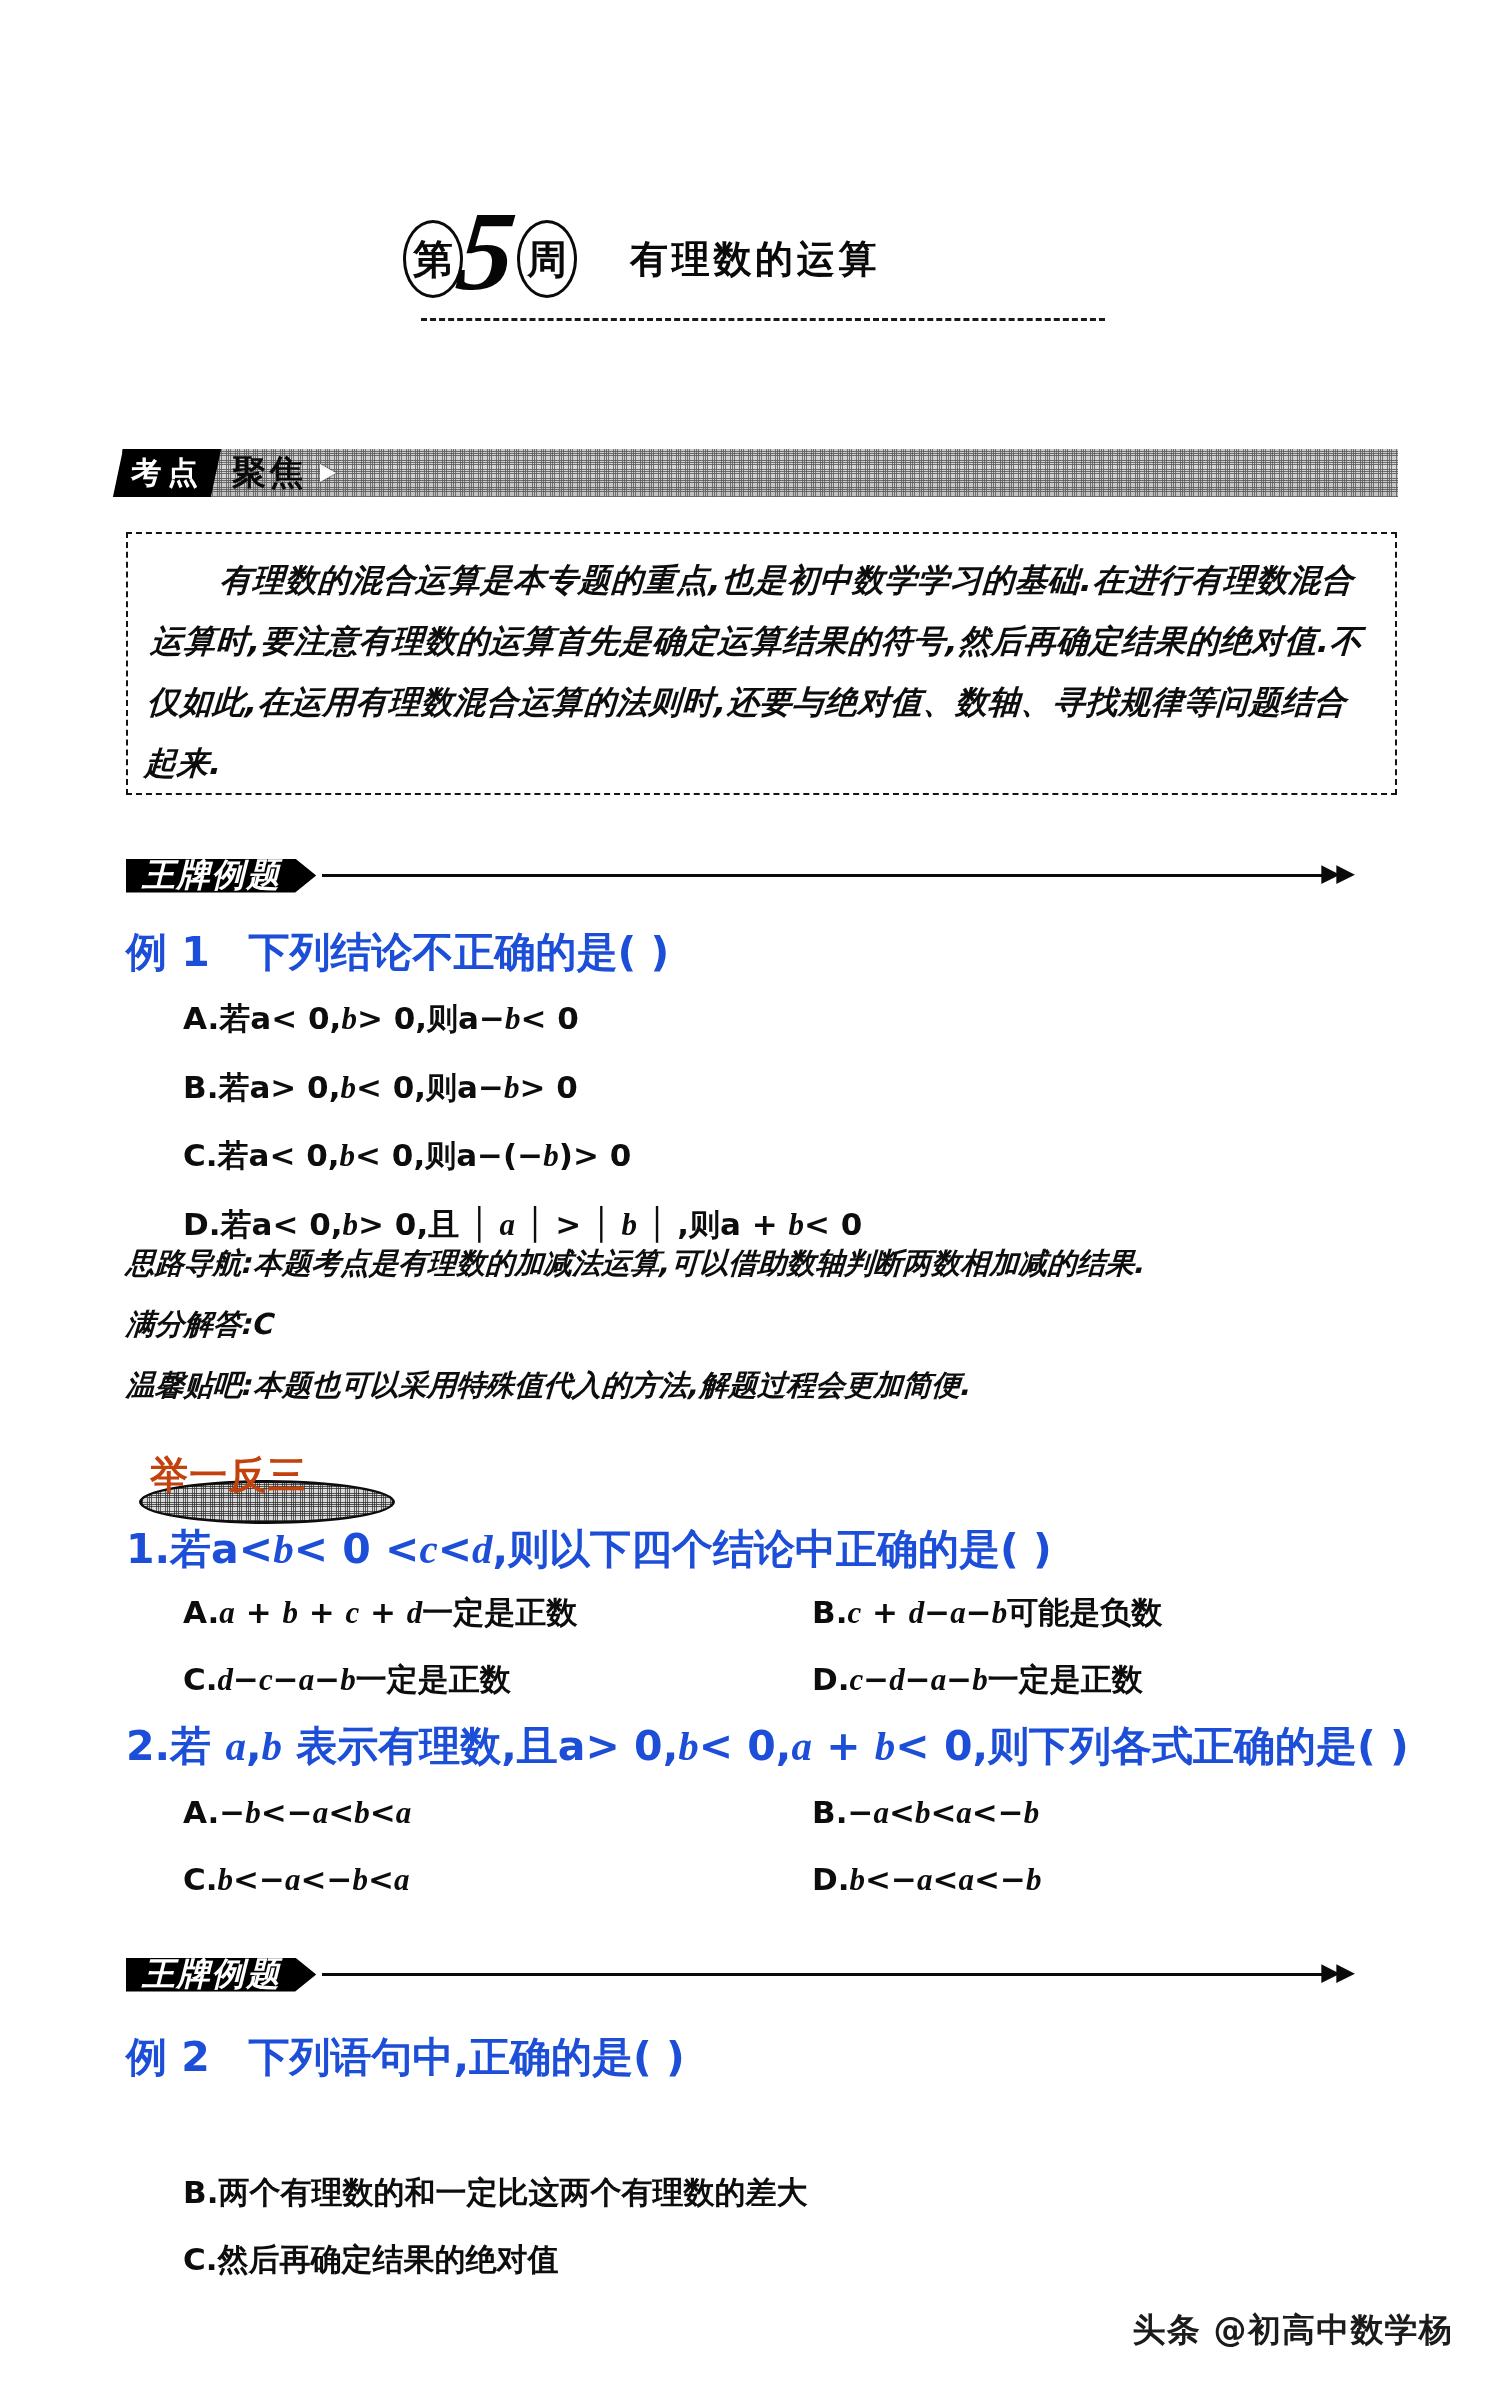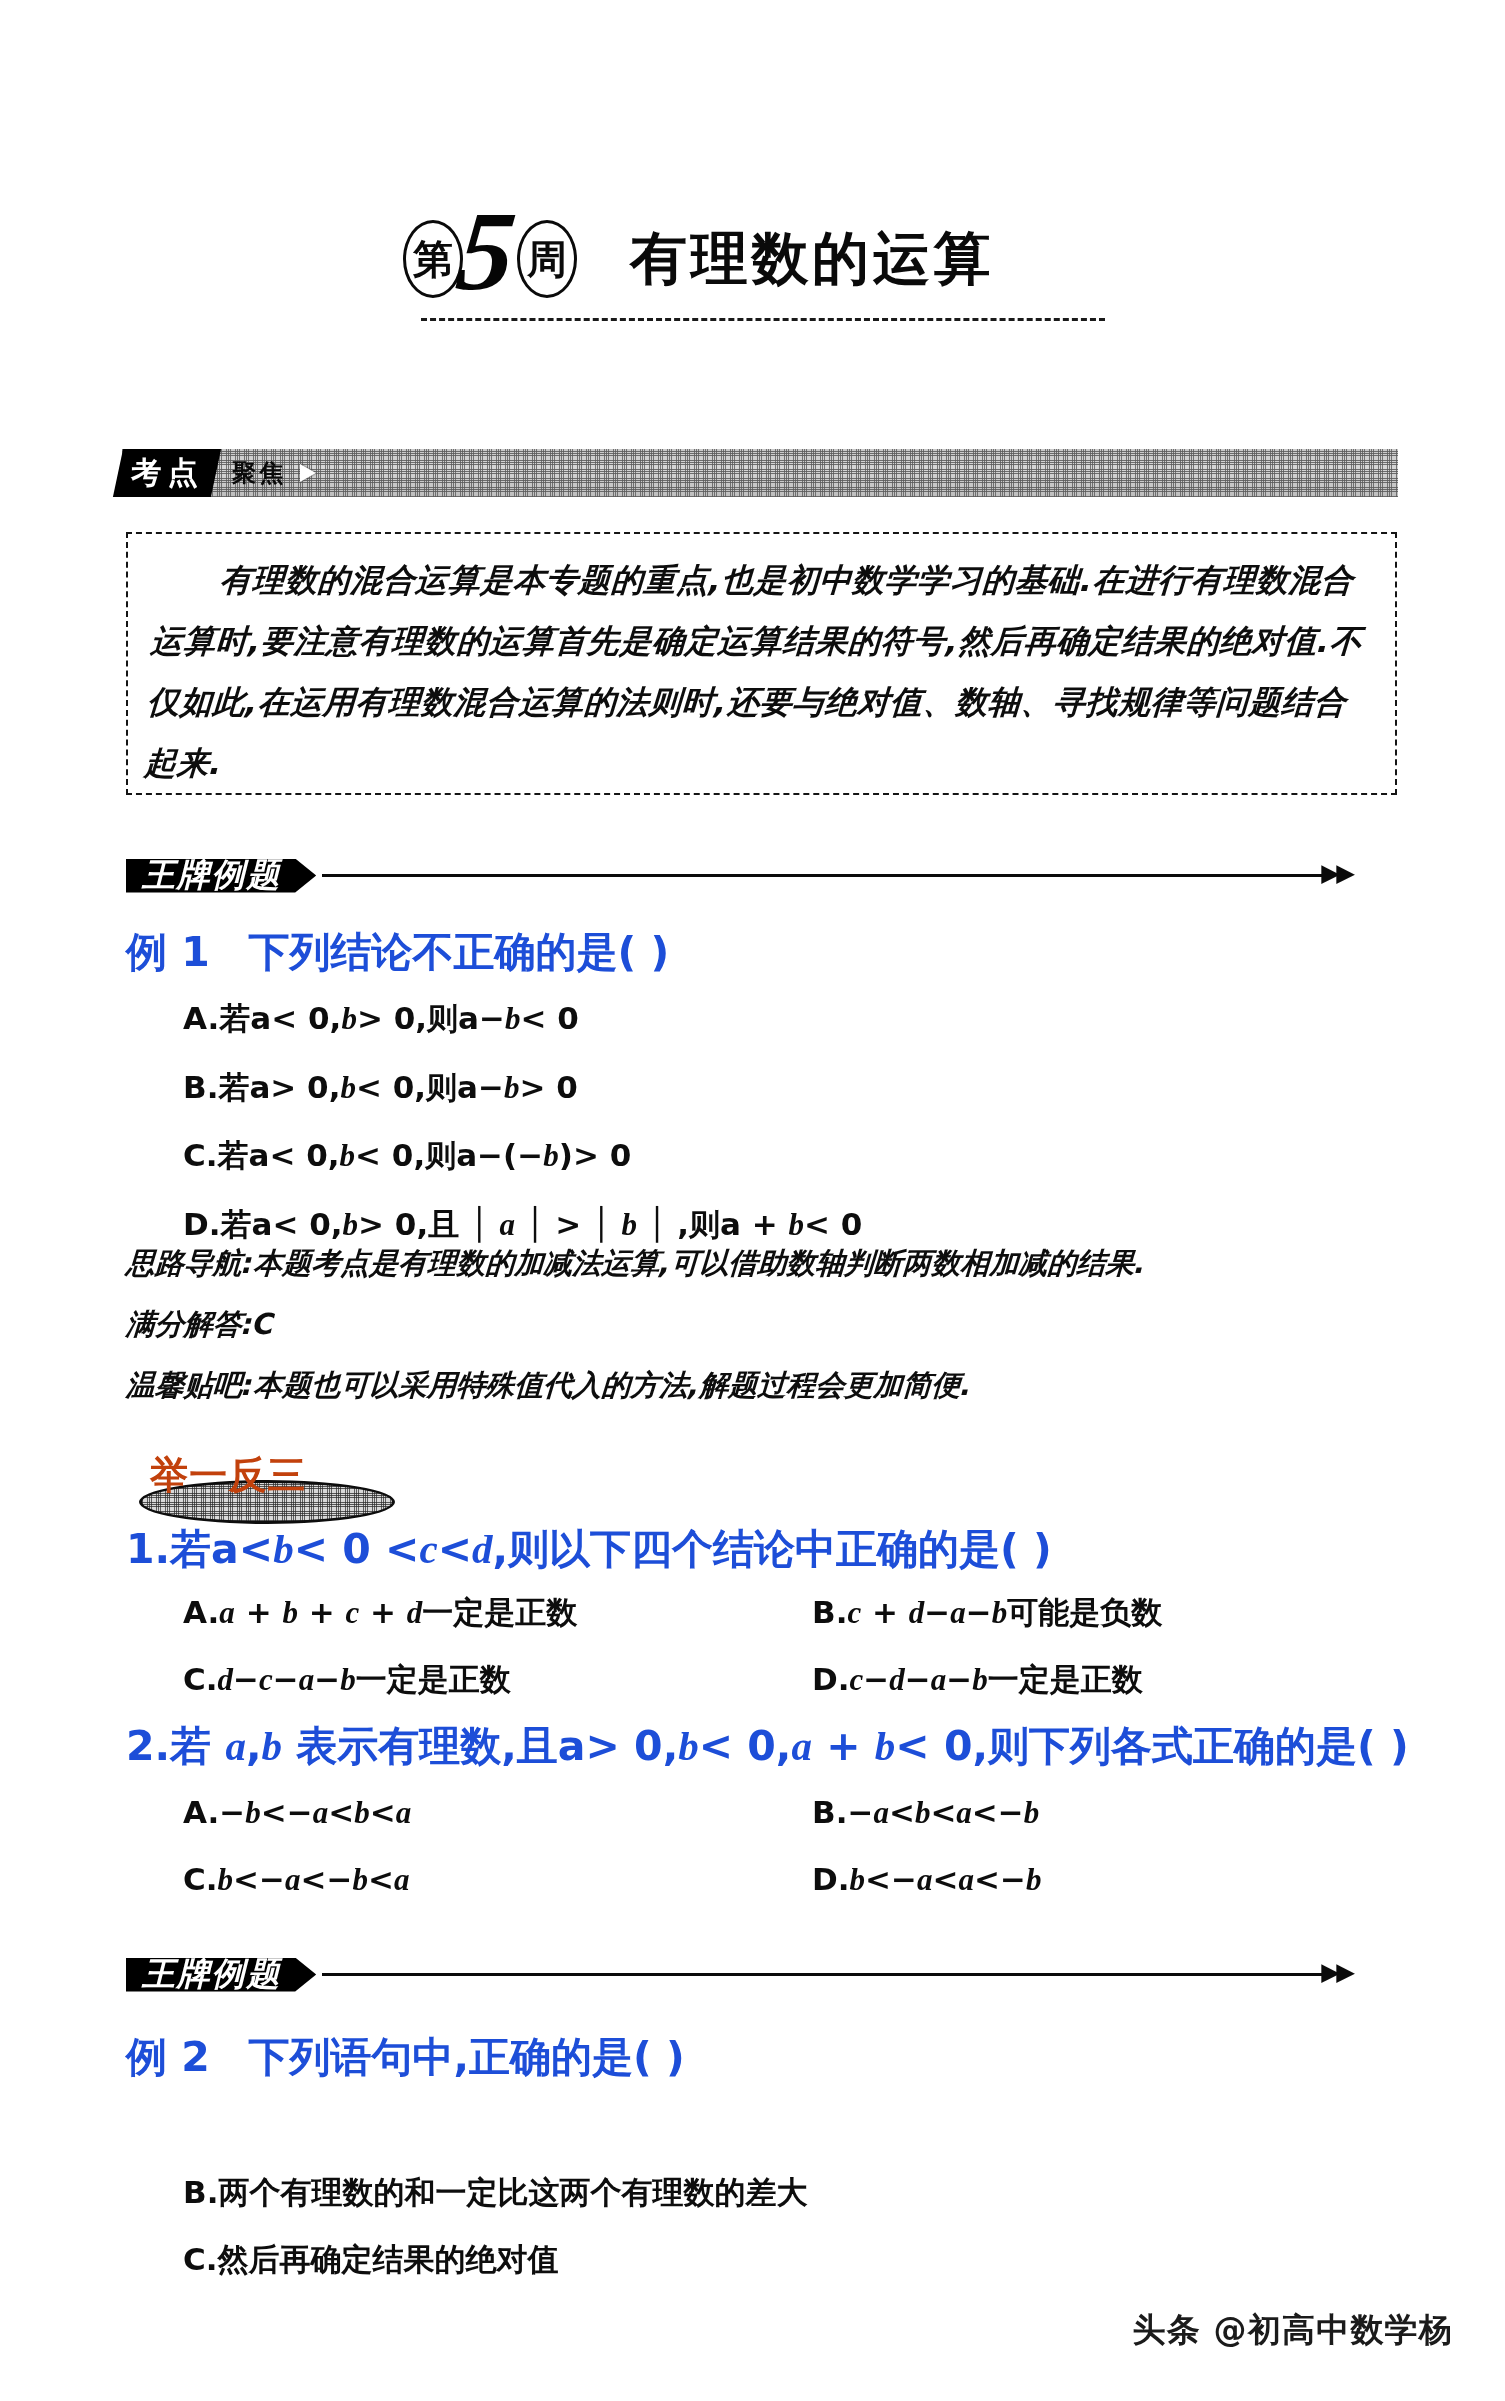--- a/index.html
+++ b/index.html
@@ -62,21 +62,21 @@
     font-weight: bold;
     font-size: 113px;
     line-height: 0.8;
     margin: -16px 2.4px 0 -4.9px;
     color: #060606;
     transform: skewX(-6deg);
   }
   .title-main {
     font-family: "DejaVu Sans", sans-serif;
     font-weight: bold;
-    font-size: 57px;
+    font-size: 38px;
     letter-spacing: 3.7px;
     margin-left: 53px;
     color: #0a0a0a;
   }
   .title-underline {
     position: absolute;
     left: 421px;
     top: 318px;
     width: 684px;
     height: 0;
@@ -113,21 +113,21 @@
     align-items: center;
     padding: 0 11px 0 13.4px;
     box-sizing: border-box;
     transform: skewX(-12deg);
     margin-left: -3.7px;
   }
   .kaodian-tab > span { transform: skewX(12deg); display: inline-block; }
   .kaodian-jujiao {
     font-family: "DejaVu Sans", sans-serif;
     font-weight: bold;
-    font-size: 24px;
+    font-size: 34px;
     letter-spacing: 3.7px;
     color: #0a0a0a;
     margin-left: 16px;
   }
   .kaodian-arrow {
     width: 0; height: 0;
     border-left: 16.5px solid #ffffff;
     border-top: 9.8px solid transparent;
     border-bottom: 9.8px solid transparent;
     margin-left: 12.2px;

